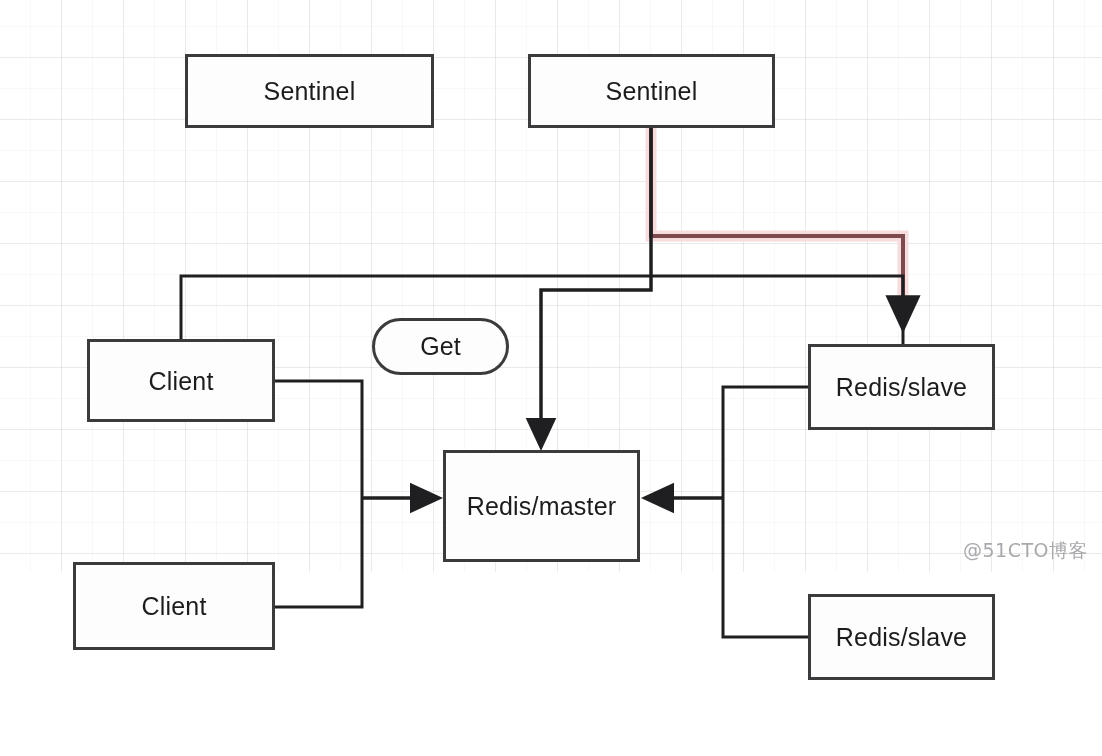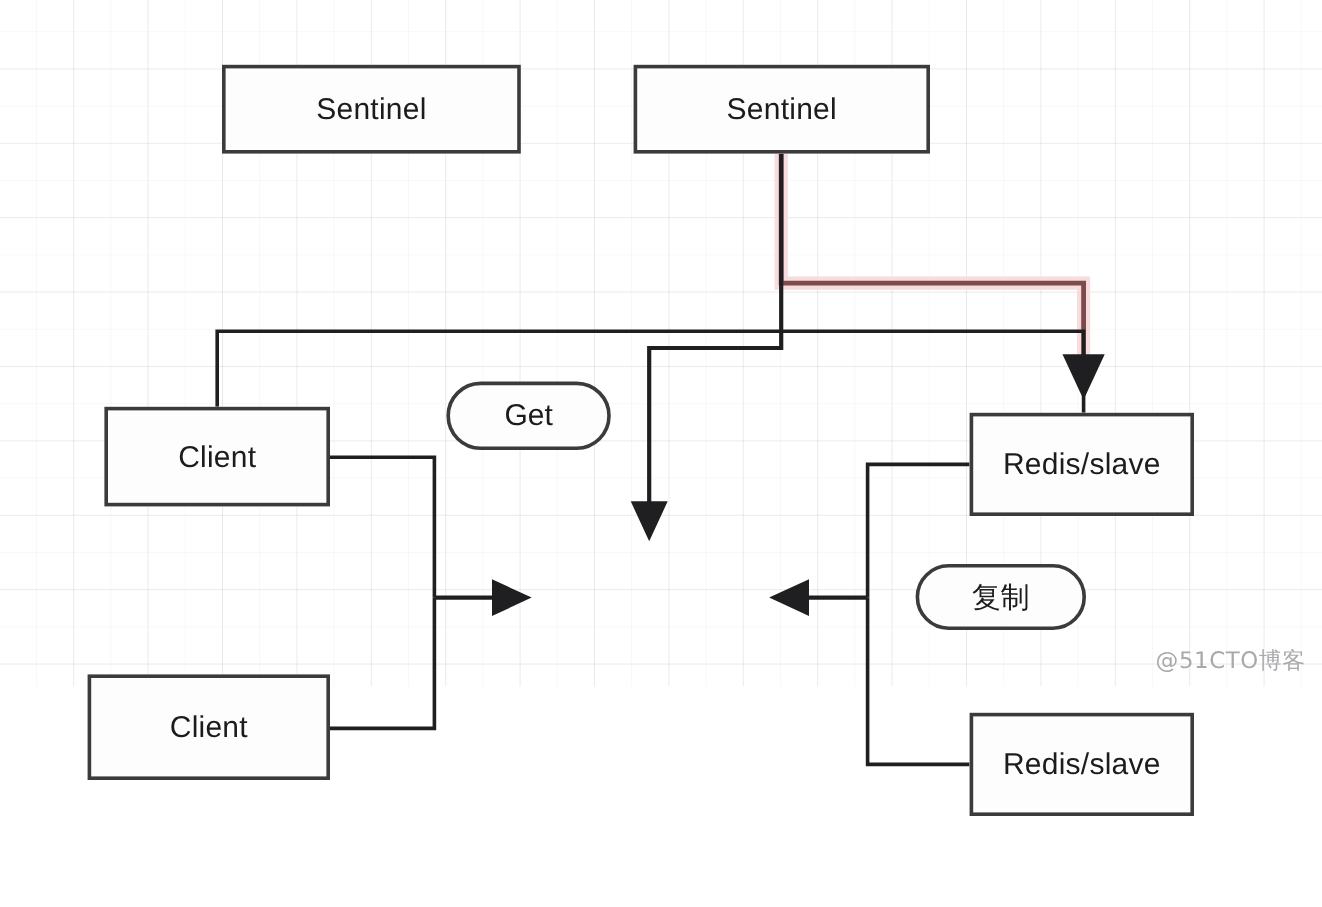--- a/index.html
+++ b/index.html
@@ -103,27 +103,27 @@
   </div>
 
   <div class="node" style="left:87px;top:339px;width:188px;height:83px;">
     <span>Client</span>
   </div>
 
   <div class="node" style="left:73px;top:562px;width:202px;height:88px;">
     <span>Client</span>
   </div>
 
+  <div class="node" style="left:443px;top:450px;width:197px;height:112px;">
+    <span>Redis/master</span>
+  </div>
 
   <div class="node" style="left:808px;top:344px;width:187px;height:86px;">
     <span>Redis/slave</span>
   </div>
 
   <div class="node" style="left:808px;top:594px;width:187px;height:86px;">
     <span>Redis/slave</span>
   </div>
 
-  <div class="pill" style="left:763px;top:470px;width:142px;height:55px;">
-    <span class="cjk">复制</span>
-  </div>
 
   <div id="watermark">@51CTO博客</div>
 </div>
 
 </body></html>

